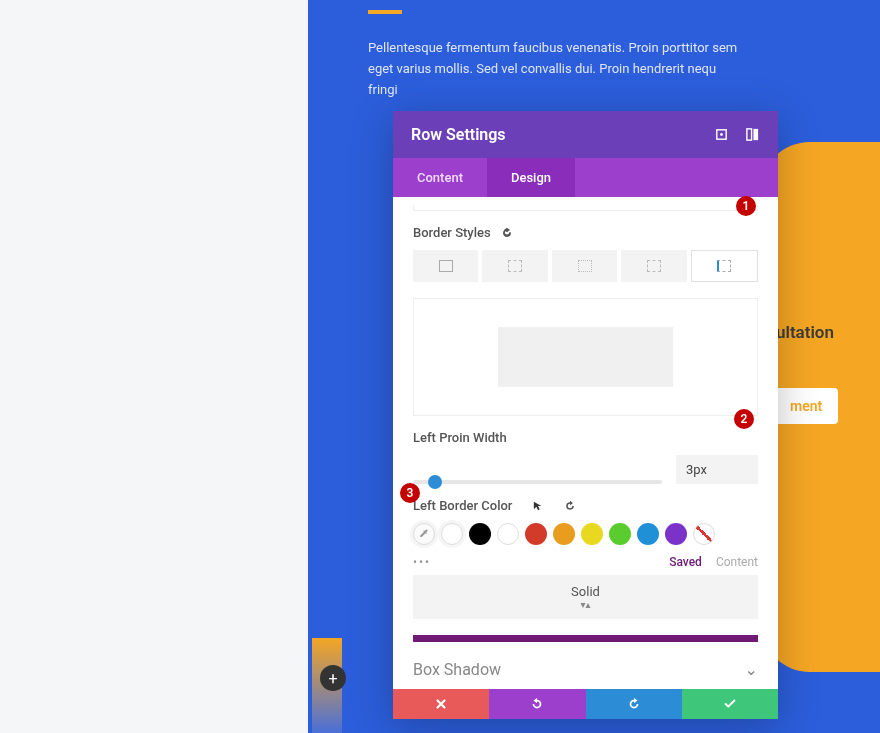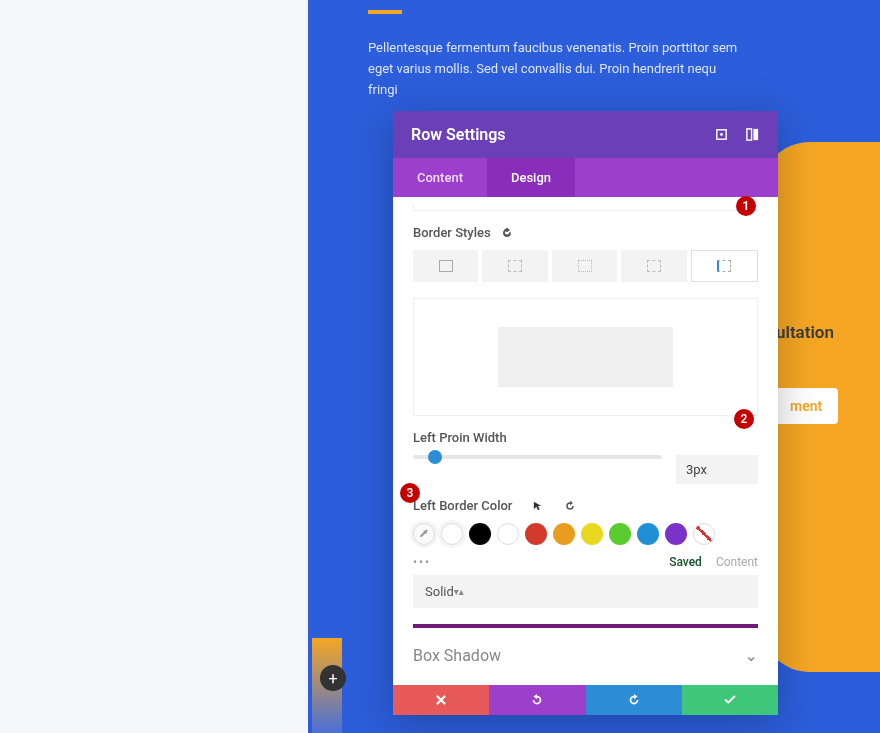--- a/index.html
+++ b/index.html
@@ -14,51 +14,51 @@
 .side-title { position: absolute; left: 776px; top: 322px; color: #3b3b3b; font-size: 17px; font-weight: 600; }
 .side-btn { position: absolute; left: 774px; top: 388px; background: #fff; color: #f5a623; font-weight: 600; font-size: 14px; padding: 10px 16px; border-radius: 4px; }
 .modal { position: absolute; left: 393px; top: 83px; width: 385px; background: #fff; box-shadow: 0 8px 40px rgba(0,0,0,0.25); border-radius: 4px; margin-top: 28px; }
 .modal-header { background: #6b3fb8; padding: 14px 18px; display: flex; align-items: center; justify-content: space-between; }
 .modal-title { color: #fff; font-size: 16px; font-weight: 600; }
 .modal-header-icons { display: flex; gap: 16px; }
 .modal-header-icons svg { width: 15px; height: 15px; fill: #fff; cursor: pointer; }
 .modal-tabs { background: #9b3fcc; display: flex; }
 .modal-tab { padding: 12px 24px; color: #f1dcff; font-size: 13px; font-weight: 500; cursor: pointer; }
 .modal-tab.active { background: #8a2dbb; color: #fff; }
-.modal-body { background: #fff; padding: 8px 20px 14px 20px; max-height: 500px; overflow: hidden; }
+.modal-body { background: #fff; padding: 8px 20px 4px 20px; max-height: 500px; overflow: hidden; }
 .section-label { font-size: 13px; color: #555; font-weight: 500; margin: 14px 0 10px 0; display: flex; align-items: center; gap: 10px; }
 .reset-icon { width: 12px; height: 12px; }
 .border-style-row { display: flex; gap: 4px; }
 .border-style-btn { flex: 1; height: 32px; background: #f3f3f3; border: none; display: flex; align-items: center; justify-content: center; cursor: pointer; position: relative; }
 .border-style-btn.active { background: #fff; border: 1px solid #e0e0e0; }
 .border-style-btn .sq { width: 14px; height: 12px; border: 1px solid #aaa; }
 .border-style-btn .sq.left-accent { border-left: 2px dashed #2c8dd6; border-top: 1px dashed #aaa; border-right: 1px dashed #aaa; border-bottom: 1px dashed #aaa; }
 .border-style-btn .sq.d1 { border-style: dashed; border-color: #bbb; }
 .border-style-btn .sq.d2 { border-style: dotted; border-color: #bbb; }
 .preview-box { margin-top: 16px; border: 1px solid #eee; padding: 28px 84px; }
 .preview-inner { width: 100%; height: 60px; background: #f0f0f0; }
-.width-row { display: flex; align-items: flex-start; gap: 14px; margin-top: 6px; }
+.width-row { display: flex; align-items: flex-end; gap: 14px; margin-top: 6px; }
 .slider { flex: 1; position: relative; height: 4px; background: #e6e6e6; border-radius: 2px; }
 .slider-thumb { position: absolute; left: 6%; top: -5px; width: 14px; height: 14px; background: #2c8dd6; border-radius: 50%; cursor: pointer; }
 .width-input { width: 82px; background: #f3f3f3; border: none; padding: 7px 10px; font-size: 13px; color: #444; }
 .color-label-row { display: flex; align-items: center; gap: 21px; }
 .cursor-icon { width: 10px; height: 10px; }
 .swatch-row { display: flex; gap: 6px; margin-top: 10px; align-items: center; }
 .swatch { width: 22px; height: 22px; border-radius: 50%; cursor: pointer; }
 .swatch.eyedrop { background: #fafafa; border: 1px solid #ddd; display: flex; align-items: center; justify-content: center; box-shadow: 0 0 0 3px rgba(0,0,0,0.04); }
 .swatch.current { background: #fff; border: 1px solid #ddd; box-shadow: 0 0 0 3px rgba(0,0,0,0.04); }
 .swatch.white { background: #fff; border: 1px solid #ddd; }
 .swatch.none { background: linear-gradient(45deg, #fff 45%, #d33 45%, #d33 55%, #fff 55%); border: 1px solid #ddd; }
 .color-tabs { display: flex; gap: 14px; margin-top: 10px; font-size: 12px; }
 .color-tabs .dots { color: #999; letter-spacing: 2px; flex: 1; }
-.color-tabs .saved { color: #14532d; font-weight: 500; cursor: pointer; }
+.color-tabs .saved { color: #701a75; font-weight: 500; cursor: pointer; }
 .color-tabs .recent { color: #aaa; cursor: pointer; }
-.style-select { width: 100%; background: #f3f3f3; border: none; padding: 9px 12px; font-size: 13px; color: #555; display: flex; justify-content: flex-start; align-items: center; cursor: pointer; margin-top: 6px; }
+.style-select { width: 100%; background: #f3f3f3; border: none; padding: 9px 12px; font-size: 13px; color: #555; display: flex; justify-content: center; align-items: center; cursor: pointer; margin-top: 6px; flex-direction: column; }
 .style-select .chev { color: #888; font-size: 10px; }
-.boxshadow-row { display: flex; justify-content: space-between; align-items: center; padding: 18px 0 6px 0; border-top: 4px solid #701a75; margin-top: 16px; }
+.boxshadow-row { display: flex; justify-content: space-between; align-items: center; padding: 18px 0 6px 0; border-top: 7px solid #701a75; margin-top: 16px; }
 .boxshadow-row .label { color: #888; font-size: 16px; }
 .boxshadow-row .chev { color: #888; }
 .modal-footer { display: flex; }
 .footer-btn { flex: 1; height: 30px; display: flex; align-items: center; justify-content: center; cursor: pointer; color: #fff; }
 .footer-btn.red { background: #e85a5a; }
 .footer-btn.purple { background: #9b3fcc; }
 .footer-btn.blue { background: #2c8dd6; }
 .footer-btn.green { background: #3ec77b; }
 .footer-btn svg { width: 14px; height: 14px; fill: #fff; }
 .badge { position: absolute; width: 20px; height: 20px; background: #c40000; color: #fff; border-radius: 50%; display: flex; align-items: center; justify-content: center; font-size: 12px; font-weight: 600; z-index: 10; }

